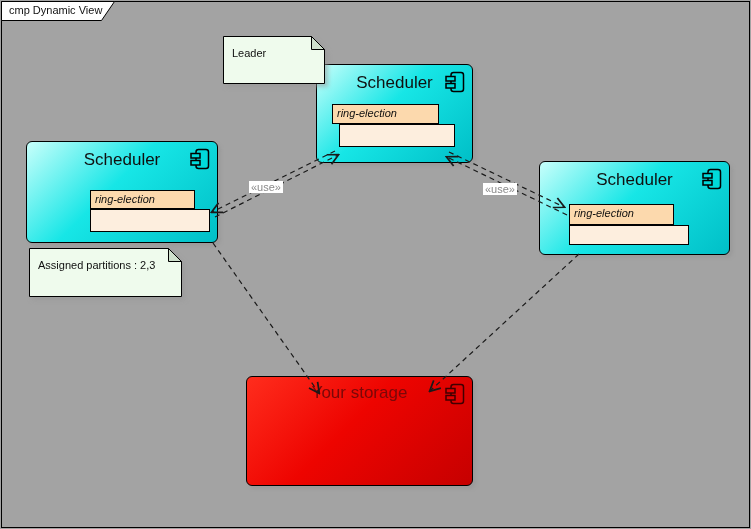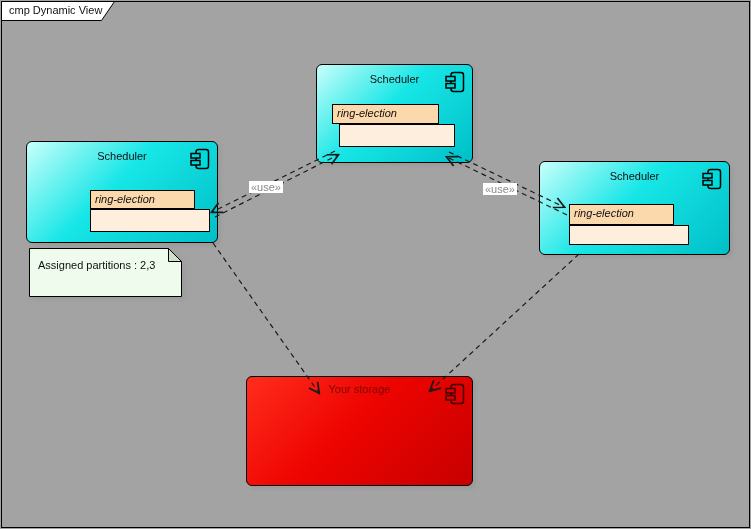--- a/index.html
+++ b/index.html
@@ -5,21 +5,21 @@
   html,body{margin:0;padding:0;background:#fff;font-family:"Liberation Sans",sans-serif;}
   #canvas{position:relative;width:751px;height:529px;background:#a3a3a3;overflow:hidden;}
   .frame{position:absolute;left:1px;top:1px;width:747px;height:525px;border:1px solid #000;}
   .frame-tab{position:absolute;left:-1px;top:-1px;width:116px;height:21px;}
   .frame-tab-label{position:absolute;left:8px;top:3px;font-size:11px;color:#111;white-space:nowrap;}
 
   .component{position:absolute;border:1.5px solid #000;border-radius:6px;
              background:linear-gradient(135deg,#c8fffb 0%,#17e6e6 45%,#00bfc7 100%);
              box-shadow:3px 3px 3px rgba(150,150,150,0.55);}
   .comp-title{position:absolute;left:0;right:0;top:8px;text-align:center;
-              font-size:11px;color:#101010;}
+              font-size:17px;color:#101010;}
   .comp-icon{position:absolute;right:7px;top:6px;}
   .part{position:absolute;border:1.5px solid #000;font-size:11px;color:#101010;
         padding:2px 0 0 4px;box-sizing:border-box;background:#fcd9ad;font-style:italic;}
   .part-body{position:absolute;border:1.5px solid #000;background:#fdeede;box-sizing:border-box;}
 
   .storage{background:linear-gradient(135deg,#ff2d1d 0%,#ee0400 45%,#c60000 100%);
            border-radius:6px;}
   .storage .comp-title{color:#7a0808;}
 
   .note{position:absolute;filter:drop-shadow(3px 3px 2px rgba(150,150,150,0.55));}
@@ -98,20 +98,27 @@
         <line x1="447" y1="150" x2="562" y2="205" marker-end="url(#arrow)"></line>
         <line x1="565" y1="213" x2="445" y2="155" marker-end="url(#arrow)"></line>
         <line x1="211" y1="241" x2="317" y2="391" marker-end="url(#arrow)"></line>
         <line x1="577" y1="252" x2="428" y2="389" marker-end="url(#arrow)"></line>
       </g>
     </svg>
 
     <div class="use-label" style="left:247px;top:179px;">«use»</div>
     <div class="use-label" style="left:481px;top:181px;">«use»</div>
 
+    <div class="note" style="left:221px;top:34px;width:102px;height:48px;">
+      <svg width="102" height="48">
+        <path d="M0.5,0.5 H88.5 L101.5,13.5 V47.5 H0.5 Z" fill="#effbed" stroke="#000" stroke-width="1"></path>
+        <path d="M88.5,0.5 V13.5 H101.5 Z" fill="#cfe0cd" stroke="#000" stroke-width="1"></path>
+      </svg>
+      <div class="note-text">Leader</div>
+    </div>
 
     <div class="note" style="left:27px;top:246px;width:133px;height:49px;">
       <svg width="153" height="49">
         <path d="M0.5,0.5 H139.5 L152.5,13.5 V48.5 H0.5 Z" fill="#effbed" stroke="#000" stroke-width="1"></path>
         <path d="M139.5,0.5 V13.5 H152.5 Z" fill="#cfe0cd" stroke="#000" stroke-width="1"></path>
       </svg>
       <div class="note-text">Assigned partitions : 2,3</div>
     </div>
 
 

